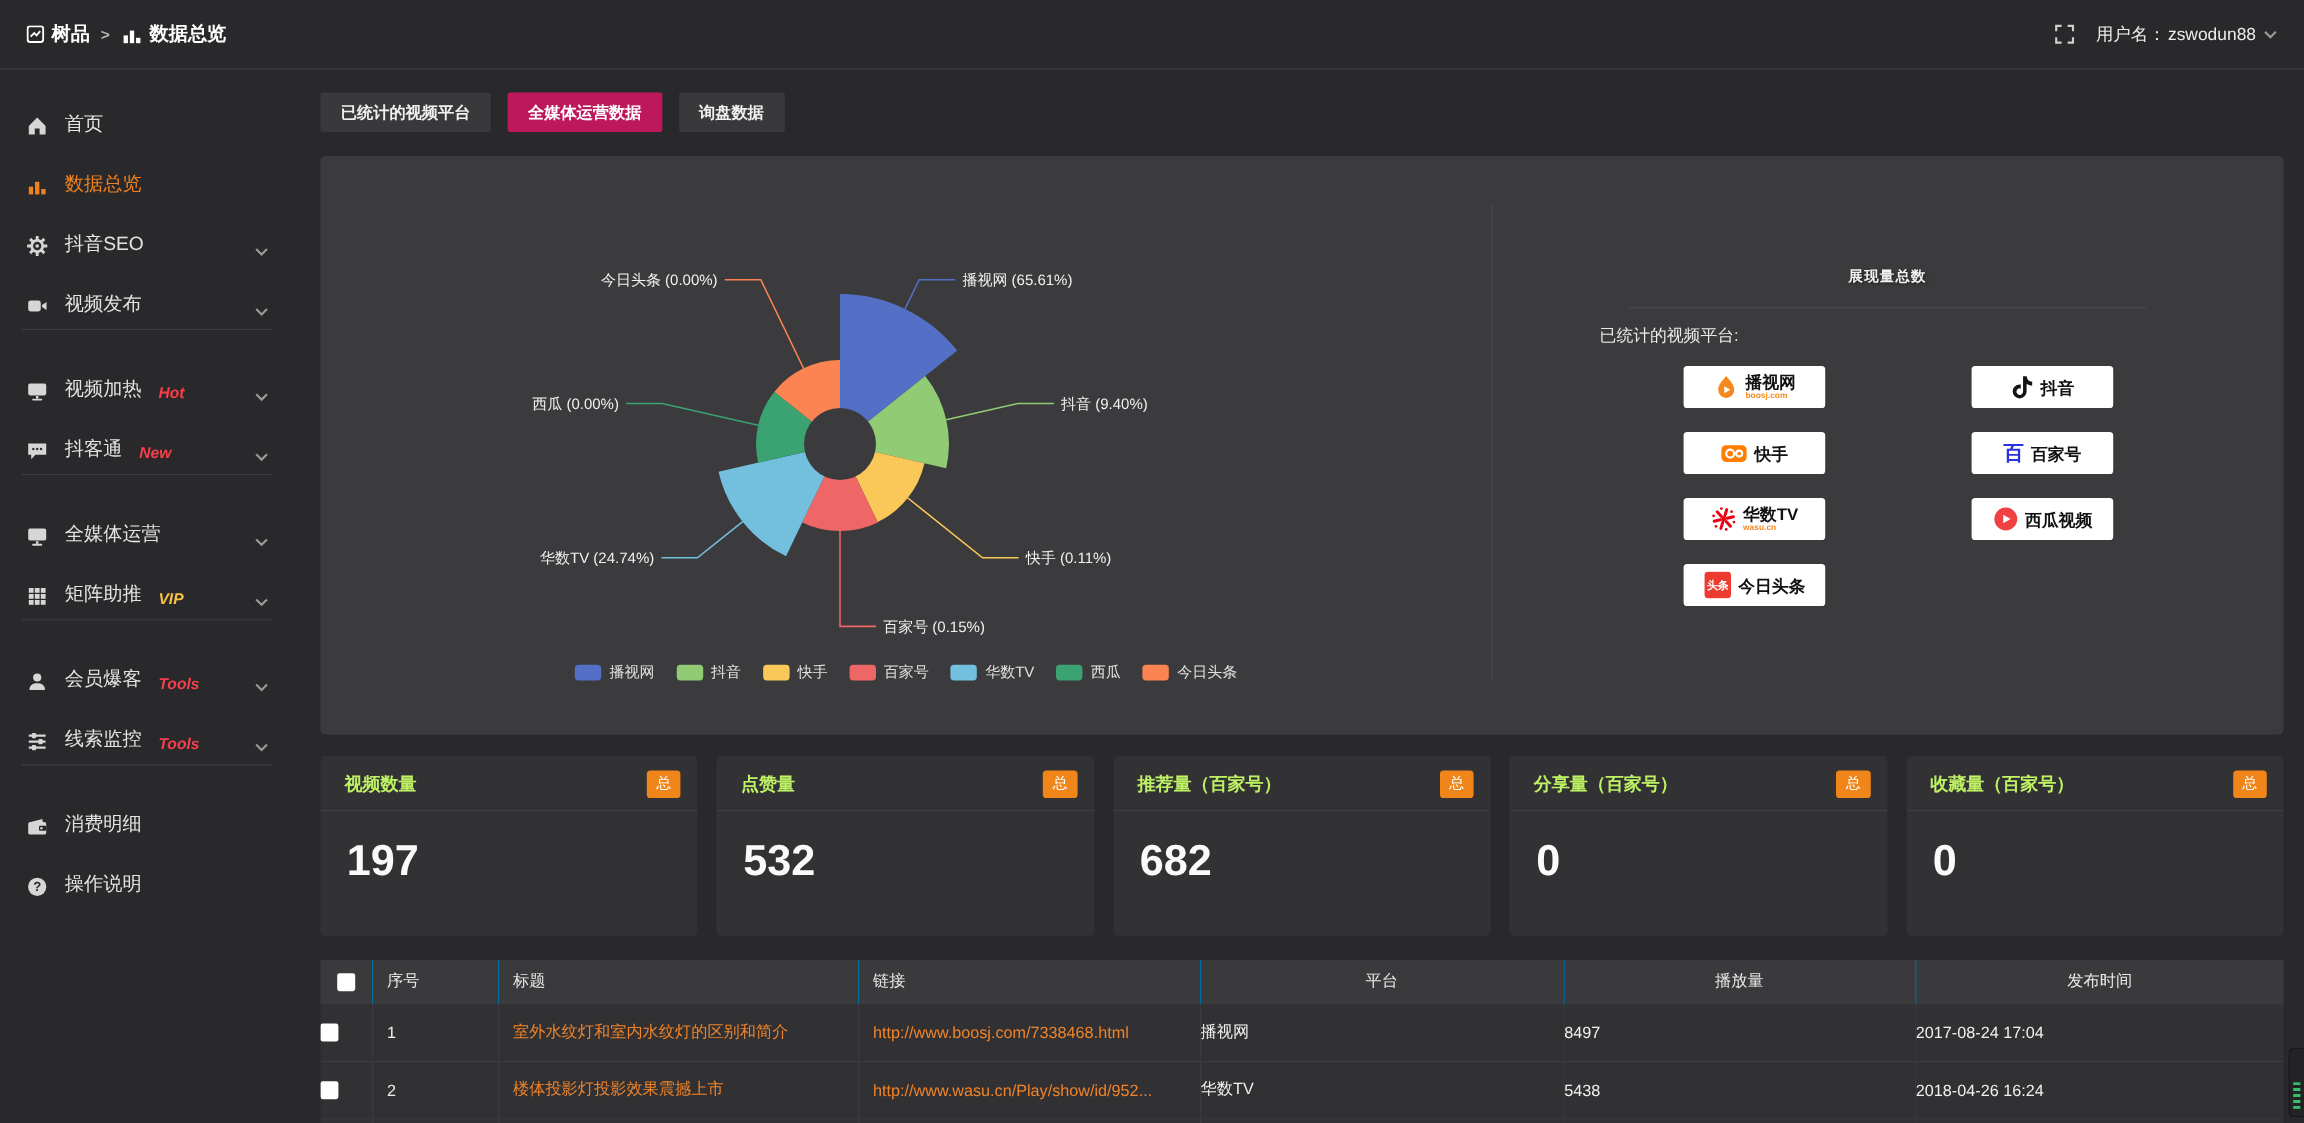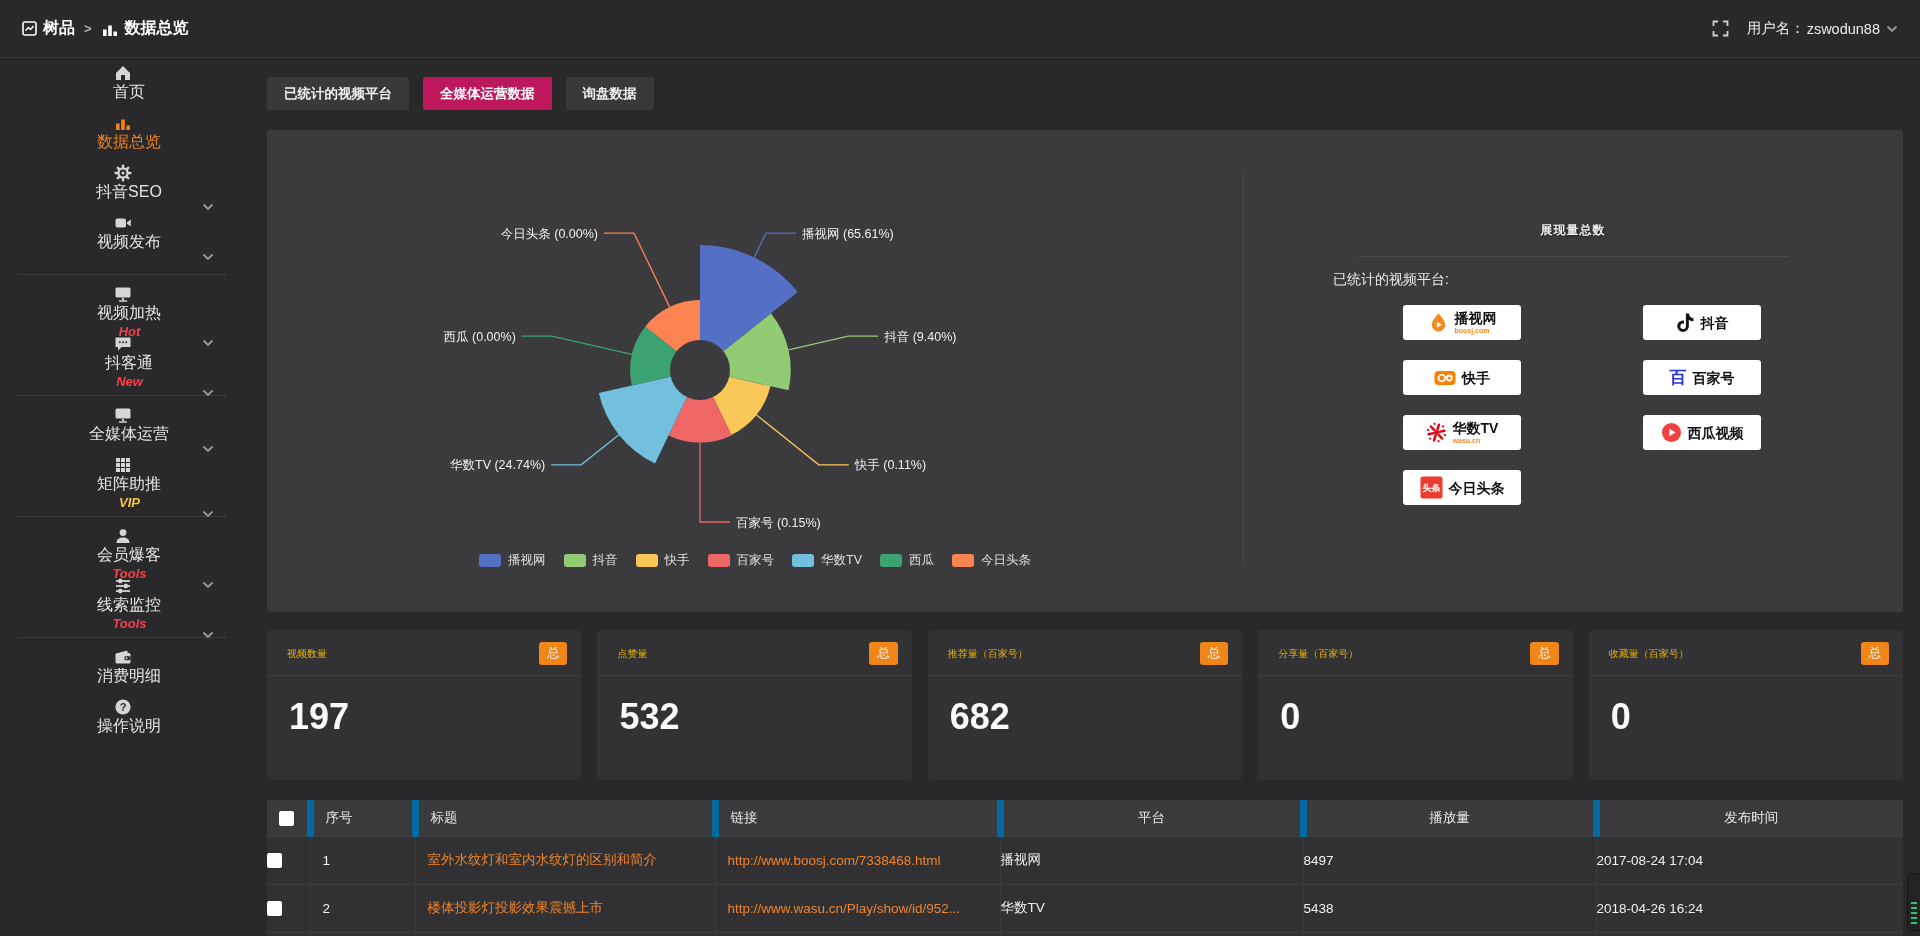--- a/index.html
+++ b/index.html
@@ -16,21 +16,21 @@
   .logo-cn { font-size:26px; font-weight:800; color:#fff; margin-left:6px; }
   .crumbs { display:flex; align-items:center; margin-left:22px; gap:9px; }
   .crumb { display:flex; align-items:center; gap:6px; font-size:16px; font-weight:700; color:#fff; }
   .crumb-sep { color:#b5b5b5; font-size:13px; font-weight:700; }
   .topbar-right { margin-left:auto; display:flex; align-items:center; gap:18px; padding-right:22px; }
   .username { font-size:14.5px; color:#ececec; display:flex; align-items:center; gap:6px; }
 
   
   .shell { display:flex; height:878px; }
   .sidebar { width:245px; flex:none; padding-top:6px; }
-  .side-item { height:50px; display:flex; align-items:center; padding:0 31px; cursor:pointer;flex-direction:column; }
+  .side-item { height:50px; display:flex; align-items:flex-end; padding:0 21px; cursor:pointer; }
   .side-item .lbl { font-size:16px; color:#e3e3e3; margin-left:13px; }
   .side-item.active .lbl { color:#f0821e; }
   .side-badge { font-size:13px; font-weight:800; font-style:italic; margin-left:14px; }
   .side-chev { margin-left:auto; }
   .side-divider { border-top:1px solid #3c3c3f; margin:10px 18px; }
 
   .main { flex:1; padding:19px 17px 0 22px; }
 
   
   .tabs-row { display:flex; gap:14px; height:33px; margin-bottom:20px; }
@@ -61,29 +61,29 @@
   .pf-text { color:#111; font-weight:800; font-size:14px; line-height:1; }
   .pf-stack { display:flex; flex-direction:column; align-items:flex-start; line-height:1; gap:2px; }
   .pf-sub { font-size:7px; font-weight:700; color:#f6891e; }
   .bjh-glyph { color:#2932e1; font-weight:900; font-size:17px; line-height:1; }
 
   
   .cards-row { display:flex; gap:16px; margin-top:18px; height:150px; }
   .card { flex:1; background:#323235; border-radius:4px; overflow:hidden; }
   .card-head { display:flex; align-items:center; justify-content:space-between;
     padding:12px 14px 10px 20px; border-bottom:1px solid #3f3f43; }
-  .card-title { font-size:10px; font-weight:400; color:#eab308; }
+  .card-title { font-size:15px; font-weight:700; color:#bef264; }
   .card-badge { background:#f08519; color:#fff; font-size:12.5px; padding:3px 8px; border-radius:3px; cursor:pointer; }
   .card-value { margin:20px 0 0 22px; font-size:36px; font-weight:700; color:#fafafa; }
 
   
   .table-wrap { margin-top:20px; }
   table { width:100%; border-collapse:collapse; table-layout:fixed; }
   th { height:36px; background:#3a3a3d; font-size:13.5px; font-weight:400; color:#e8e8e8;
-    border-right:7px solid #0369a1; }
+    border-right:1px solid #0369a1; }
   th:last-child { border-right:none; }
   td { height:48px; background:#313134; font-size:13.5px; color:#f0f0f0;
     border-top:1px solid #3e3e41; border-right:1px solid #3b3b3e; overflow:hidden;
     white-space:nowrap; text-overflow:ellipsis; }
   td:last-child { border-right:none; }
   .col-check { width:43px; } .col-idx { width:105px; } .col-title { width:300px; }
   .col-link { width:285px; } .col-platform { width:303px; } .col-plays { width:293px; }
   th.left, td.left { text-align:left; padding-left:12px; }
   th.center, td.center { }
   td.orange { color:#ef8329; }

